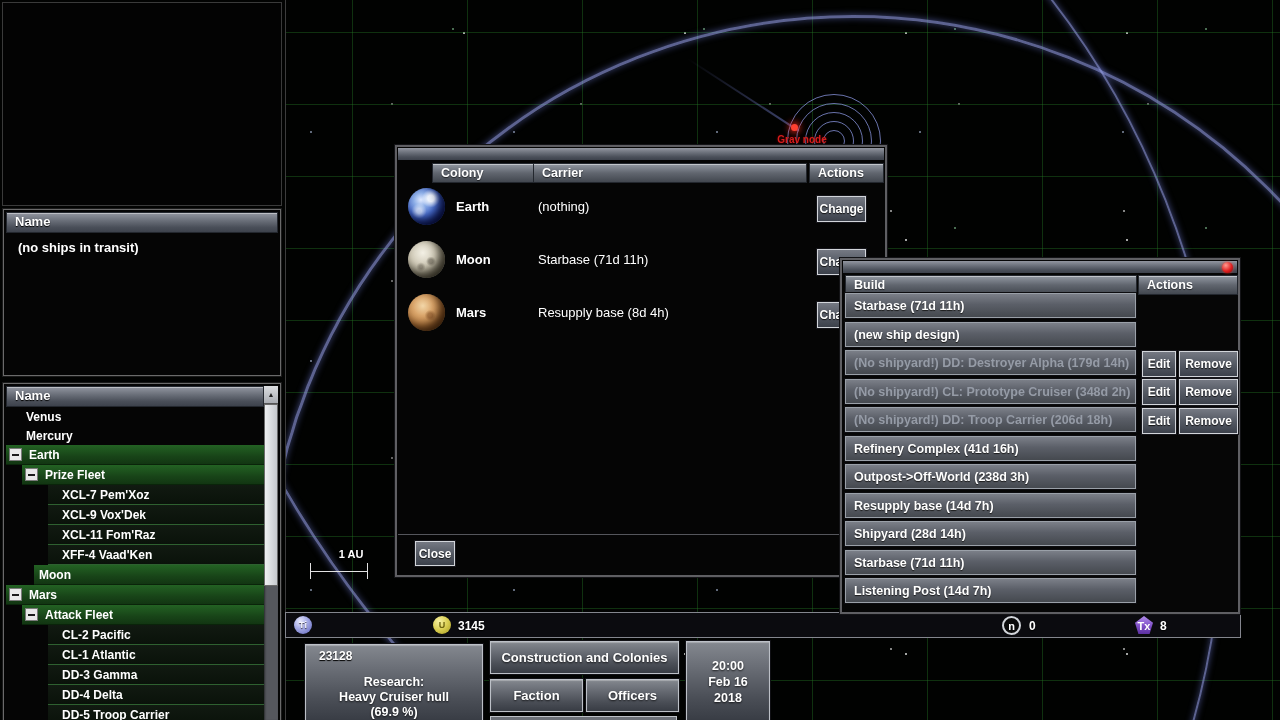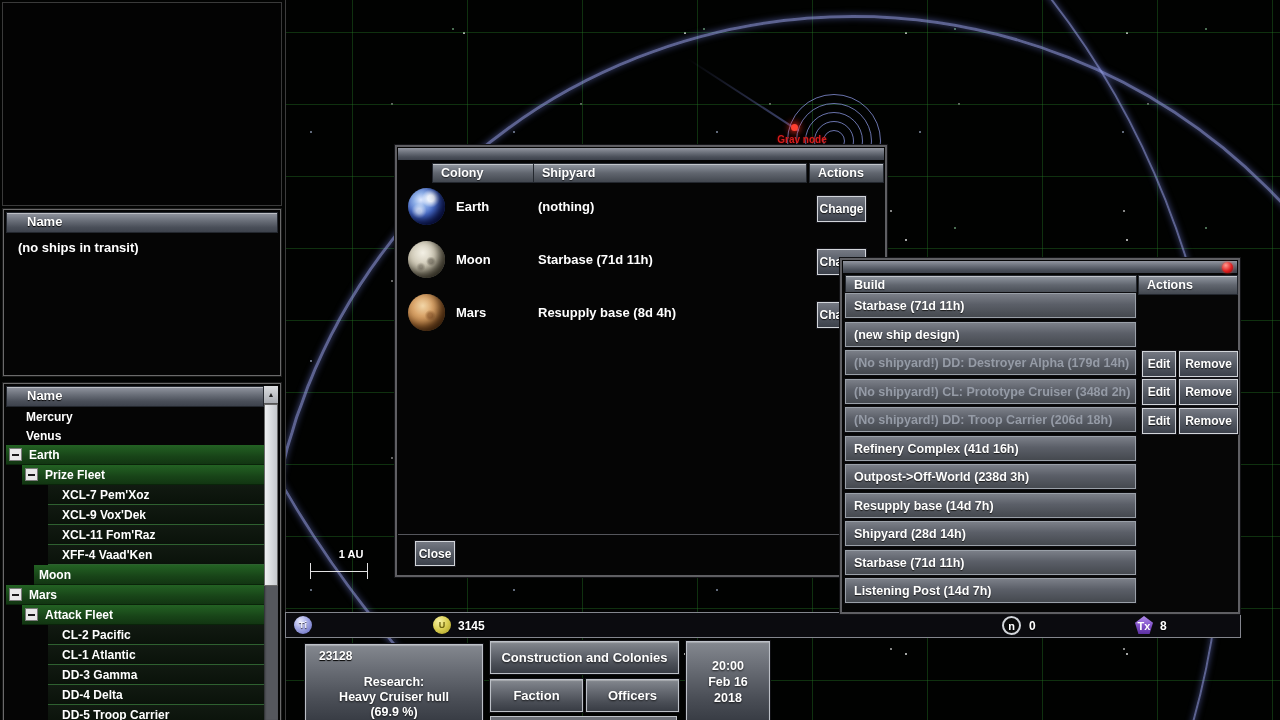--- a/index.html
+++ b/index.html
@@ -51,21 +51,21 @@
     color:#fff;font-weight:bold;font-size:13px;text-shadow:0 1px 2px rgba(0,0,0,.75);}
   
   .sidebar{position:absolute;left:0;top:0;width:285px;height:720px;background:#020302;
            border-right:1px solid #3c3c3c;z-index:10;}
   .panel-top{position:absolute;left:2px;top:2px;width:278px;height:202px;border:1px solid #3a3a3a;background:#030303;}
   .panel{position:absolute;background:#050505;border:1px solid #6a6a6a;box-shadow:0 0 0 1px #1a1a1a;}
   .panel-transit{left:3px;top:209px;width:276px;height:165px;}
   .panel-system{left:3px;top:383px;width:276px;height:337px;}
   .panel-hd{position:absolute;left:2px;top:2px;height:19px;border:1px solid #23272e;
     box-shadow:inset 0 1px 0 rgba(255,255,255,.4);color:#fff;font-weight:bold;font-size:13px;
-    line-height:18px;padding-left:20px;text-shadow:0 1px 1px #000;}
+    line-height:18px;padding-left:8px;text-shadow:0 1px 1px #000;}
   .transit-empty{position:absolute;left:14px;top:30px;color:#fff;font-weight:bold;font-size:13px;}
   .tree{position:absolute;left:2px;top:23px;right:16px;}
   .t-row{position:relative;height:19px;display:flex;align-items:center;color:#fff;
          font-weight:bold;font-size:12px;white-space:nowrap;}
   .t-plain{padding-left:20px;}
   .t-green{background:linear-gradient(180deg,#236223 0%,#184418 60%,#123612 100%);
            border-bottom:1px solid #0a240a;}
   .t-ship{margin-left:42px;background:linear-gradient(180deg,#111a11 0%,#0a120a 100%);
           border-bottom:1px solid #2e6030;padding-left:14px;}
   .ml18{margin-left:16px;} .ml30{margin-left:28px;}
@@ -94,21 +94,21 @@
   .moon-icon{background:
       radial-gradient(circle at 62% 55%, rgba(90,85,72,.55) 0 7%, transparent 16%),
       radial-gradient(circle at 35% 70%, rgba(90,85,72,.45) 0 5%, transparent 13%),
       radial-gradient(circle at 40% 32%, #f3f0e5 0%, #d2ccba 35%, #a6a08c 65%, #6c6858 100%);
       box-shadow:inset -5px -5px 9px rgba(20,18,10,.8);}
   .mars-icon{background:
       radial-gradient(circle at 60% 58%, rgba(120,70,30,.5) 0 8%, transparent 18%),
       radial-gradient(circle at 40% 32%, #f2d6a8 0%, #daa56a 30%, #b77c40 60%, #7c4f22 100%);
       box-shadow:inset -5px -5px 9px rgba(30,12,0,.8);}
   .colony-name{position:absolute;left:58px;top:13px;color:#fff;font-weight:bold;font-size:13px;}
-  .building-txt{position:absolute;left:140px;top:13px;color:#fff;font-weight:bold;font-size:13px;}
+  .building-txt{position:absolute;left:140px;top:13px;color:#fff;font-weight:normal;font-size:13px;}
   .close-btn{left:18px;bottom:9px;width:38px;height:23px;}
   
   .build-dialog{position:absolute;left:840px;top:258px;width:400px;height:356px;z-index:30;
     background:#060606;border:2px solid #5f5f63;box-shadow:0 0 0 1px #131316;box-sizing:border-box;}
   .close-red{position:absolute;right:4px;top:1px;width:11px;height:11px;border-radius:50%;
     background:radial-gradient(circle at 35% 30%, #ff9a90 0%, #e02020 55%, #8a0000 100%);
     box-shadow:0 0 3px rgba(255,60,40,.8);}
   .build-rows{position:absolute;left:3px;top:33px;width:291px;}
   .build-row{height:25px;margin-bottom:3.5px;line-height:24px;padding:0 8px;
     background:linear-gradient(180deg,#7b7f88 0%,#5b5f68 45%,#45494f 100%);
@@ -166,24 +166,24 @@
 
     <div class="panel panel-transit">
       <div class="panel-hd grad-bar" style="right:2px;">Name</div>
       <div class="transit-empty">(no ships in transit)</div>
     </div>
 
     <div class="panel panel-system">
       <div class="panel-hd grad-bar" style="right:16px;">Name</div>
       <div class="tree">
         <div class="t-row t-plain">
+            <span>Venus</span>
+          </div>
+        <div class="t-row t-plain">
             <span>Mercury</span>
-          </div>
-        <div class="t-row t-plain">
-            <span>Venus</span>
           </div>
         <div class="t-row t-green">
           <span class="minus-box">
               <i></i>
             </span>
           <span>Earth</span>
           </div>
         <div class="t-row t-green ml18">
           <span class="minus-box">
               <i></i>
@@ -237,21 +237,21 @@
       <div class="scrollbar">
         <div class="scroll-up">▲</div>
         <div class="scroll-thumb"></div>
       </div>
     </div>
   </div>
 
   <div class="colony-dialog">
     <div class="dlg-titlebar grad-bar"></div>
     <div class="col-header" style="left:16px;top:16px;width:121px;margin-left:19px;">Colony</div>
-    <div class="col-header" style="left:136px;top:16px;width:264px;">Shipyard</div>
+    <div class="col-header" style="left:136px;top:16px;width:264px;">Carrier</div>
     <div class="col-header" style="left:412px;top:16px;width:65px;">Actions</div>
 
     <div class="colony-list">
       <div class="colony-row" style="top:24px;">
         <div class="planet earth-icon"></div>
         <div class="colony-name">Earth</div>
         <div class="building-txt">(nothing)</div>
         <div class="sm-btn" style="left:419px;top:10px;width:47px;height:24px;">Change</div>
       </div>
       <div class="colony-row" style="top:77px;">

